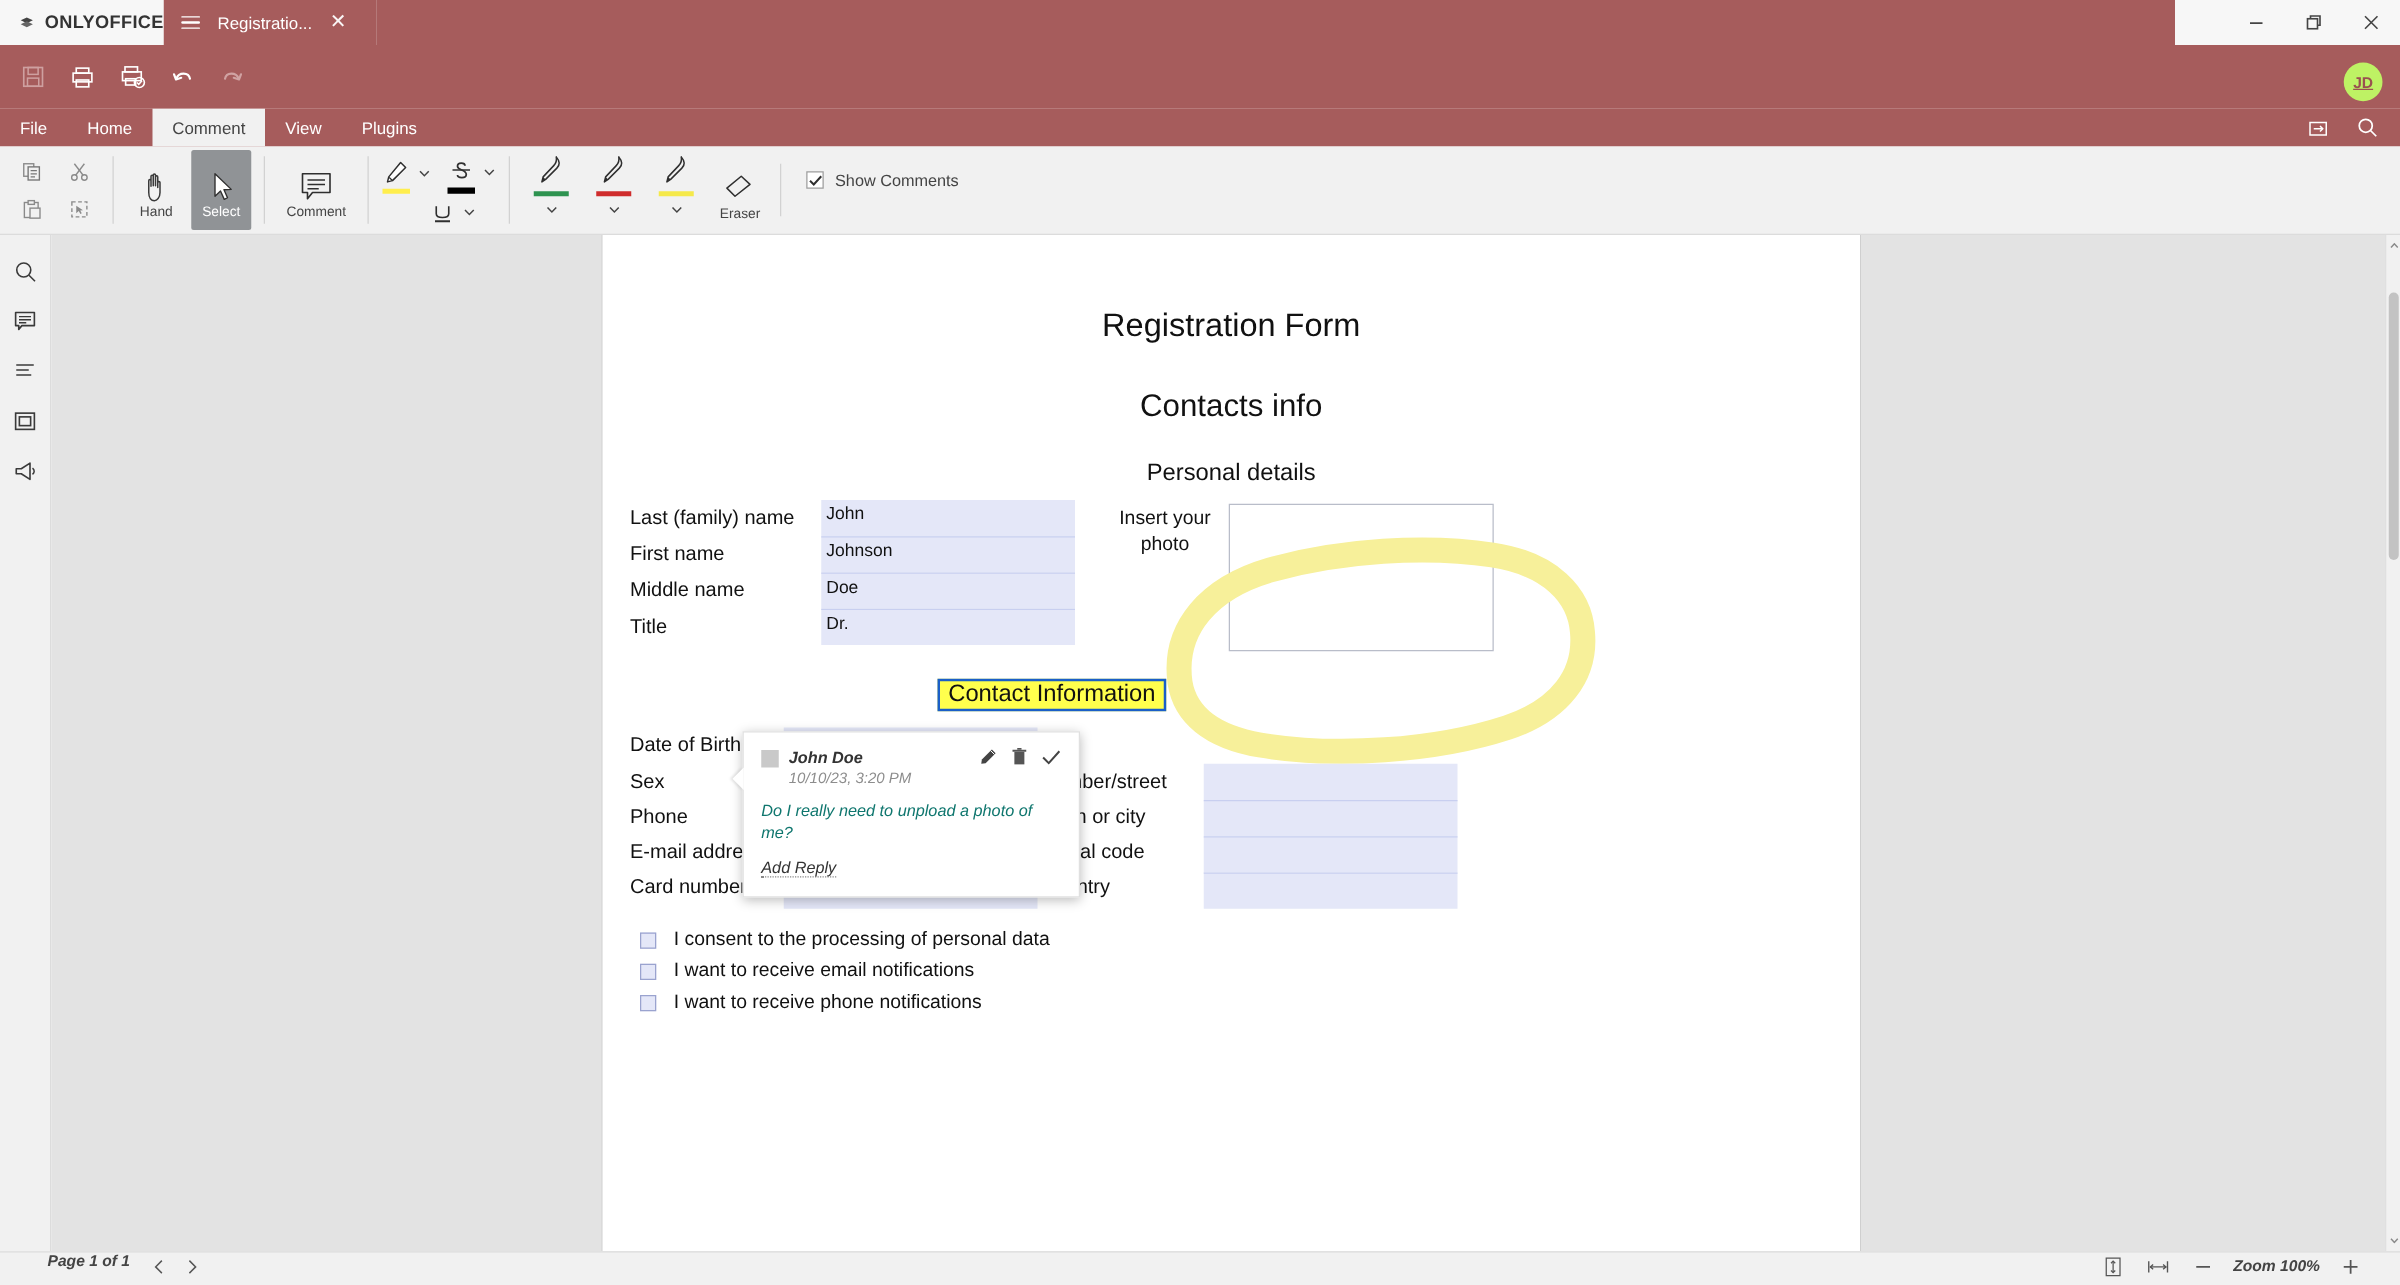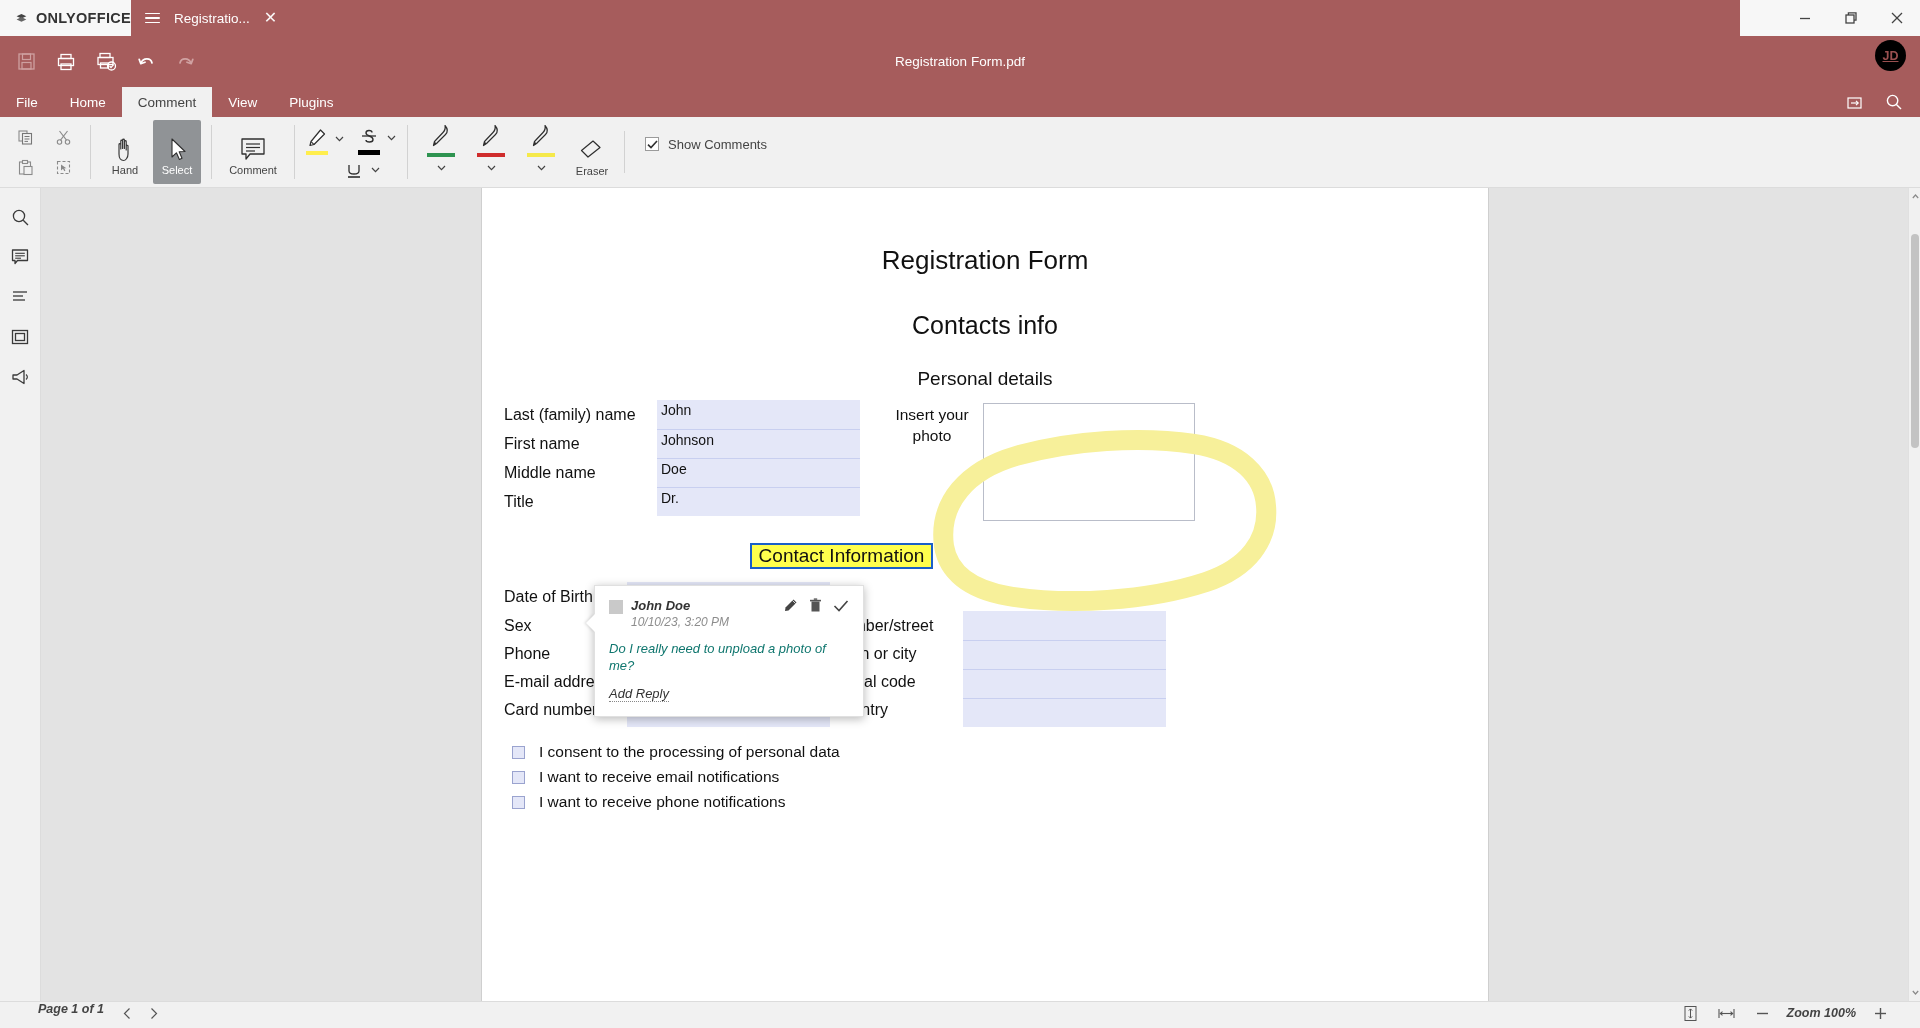--- a/index.html
+++ b/index.html
@@ -48,22 +48,22 @@
   .qbtn {
     width: 40px; height: 38px; display: flex; align-items: center; justify-content: center;
     cursor: pointer; border-radius: 2px;
   }
   .qbtn.disabled { opacity: .55; cursor: default; }
   .doc-name {
     position: absolute; left: 0; right: 0; text-align: center; color: #fff;
     font-size: 13.5px; pointer-events: none;
   }
   .avatar {
-    position: absolute; right: 14px; top: 4px; width: 31px; height: 31px; border-radius: 50%;
-    background: #000000; color: #9a5050; font-size: 12.5px; font-weight: bold;
+    position: absolute; right: 14px; top: 14px; width: 31px; height: 31px; border-radius: 50%;
+    background: #bef264; color: #9a5050; font-size: 12.5px; font-weight: bold;
     display: flex; align-items: center; justify-content: center; cursor: pointer; text-decoration: underline;
   }
 
   
   .menubar {
     height: 30px; background: #a65c5c; display: flex; align-items: stretch;
     position: relative; flex: 0 0 30px;
   }
   .mtab {
     padding: 0 16px; display: flex; align-items: center; color: #fff;
@@ -273,21 +273,20 @@
           <polyline points="3.2,7.4 4.8,11.6 9,10.2" fill="none" stroke="#fff" stroke-width="1.7" stroke-linecap="round" stroke-linejoin="round"></polyline>
         </svg>
       </div>
       <div class="qbtn disabled">
         <svg width="20" height="20" viewBox="0 0 20 20">
           <path d="M15 11 C13 5.5, 5 5.5, 4 11" fill="none" stroke="#f3dcdc" stroke-width="1.7" stroke-linecap="round"></path>
           <polyline points="16.8,7.4 15.2,11.6 11,10.2" fill="none" stroke="#f3dcdc" stroke-width="1.7" stroke-linecap="round" stroke-linejoin="round"></polyline>
         </svg>
       </div>
     </div>
-    <div class="doc-name">Registration Form.pdf</div>
     <div class="avatar">JD</div>
   </div>
 
   <div class="menubar">
     <div class="mtab">File</div>
     <div class="mtab">Home</div>
     <div class="mtab active">Comment</div>
     <div class="mtab">View</div>
     <div class="mtab">Plugins</div>
     <div class="menu-right">

